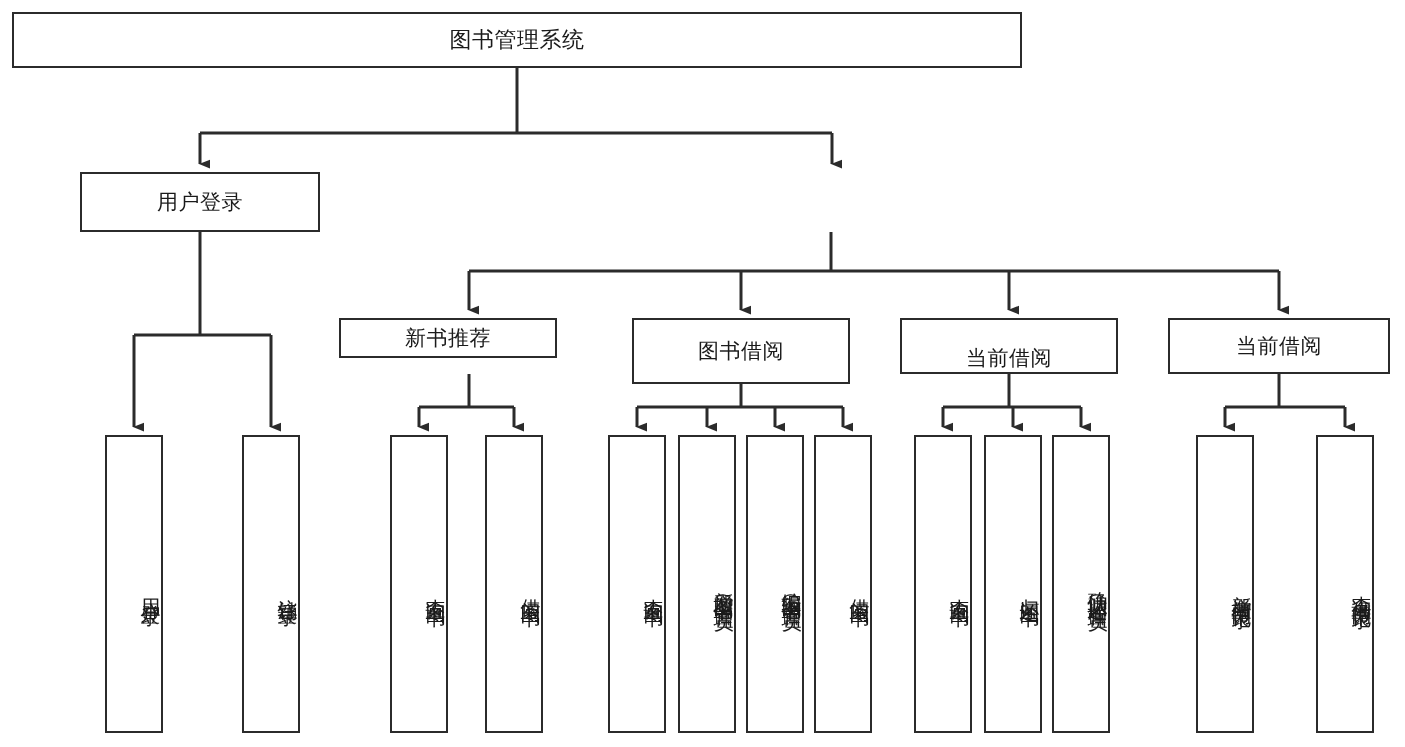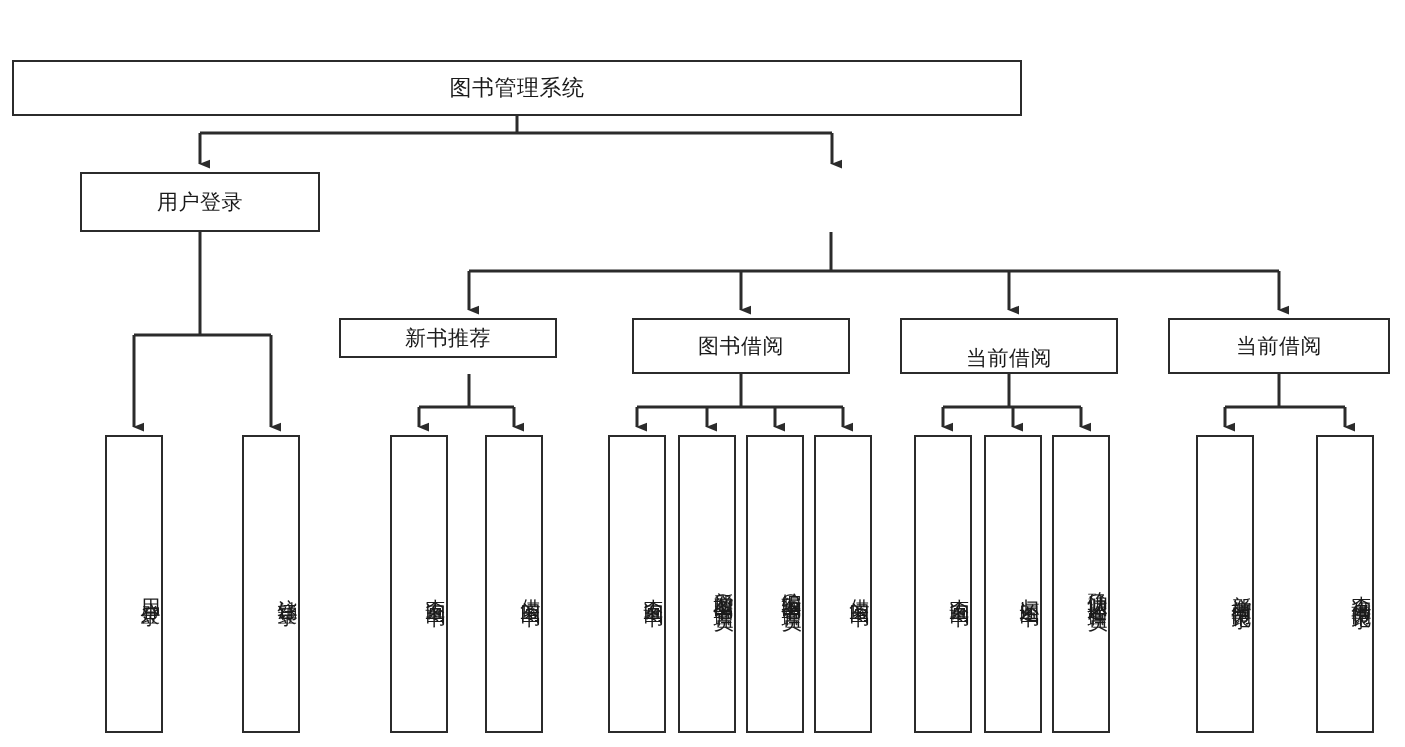--- a/index.html
+++ b/index.html
@@ -36,21 +36,20 @@
     justify-content: center;
     text-align: center;
     z-index: 2;
   }
   .node.h {
     font-size: 21px;
     letter-spacing: 0.5px;
   }
   .node.root {
     font-size: 22px;
-    margin-top: 48px;
   }
   .node.v {
     font-size: 20px;
     writing-mode: vertical-rl;
     text-orientation: upright;
     letter-spacing: 3px;
     padding-top: 10px;
     align-items: flex-start;
     justify-content: center;
     line-height: 1.0;
@@ -129,21 +128,21 @@
     <span>图书管理系统</span>
   </div>
 
   <div class="node h" style="left:80px; top:172px; width:240px; height:60px;">
     <span>用户登录</span>
   </div>
 
   <div class="node h" style="left:339px; top:318px; width:218px; height:40px;font-family:Liberation Mono, monospace;">
     <span>新书推荐</span>
   </div>
-  <div class="node h" style="left:632px; top:318px; width:218px; height:56px;">
+  <div class="node h" style="left:632px; top:318px; width:218px; height:66px;">
     <span>图书借阅</span>
   </div>
   <div class="node h" style="left:900px; top:318px; width:218px; height:56px;align-items:flex-end;">
     <span>当前借阅</span>
   </div>
   <div class="node h" style="left:1168px; top:318px; width:222px; height:56px;">
     <span>当前借阅</span>
   </div>
 
   <div class="node v" style="left:105px; top:435px; width:58px; height:298px;">

